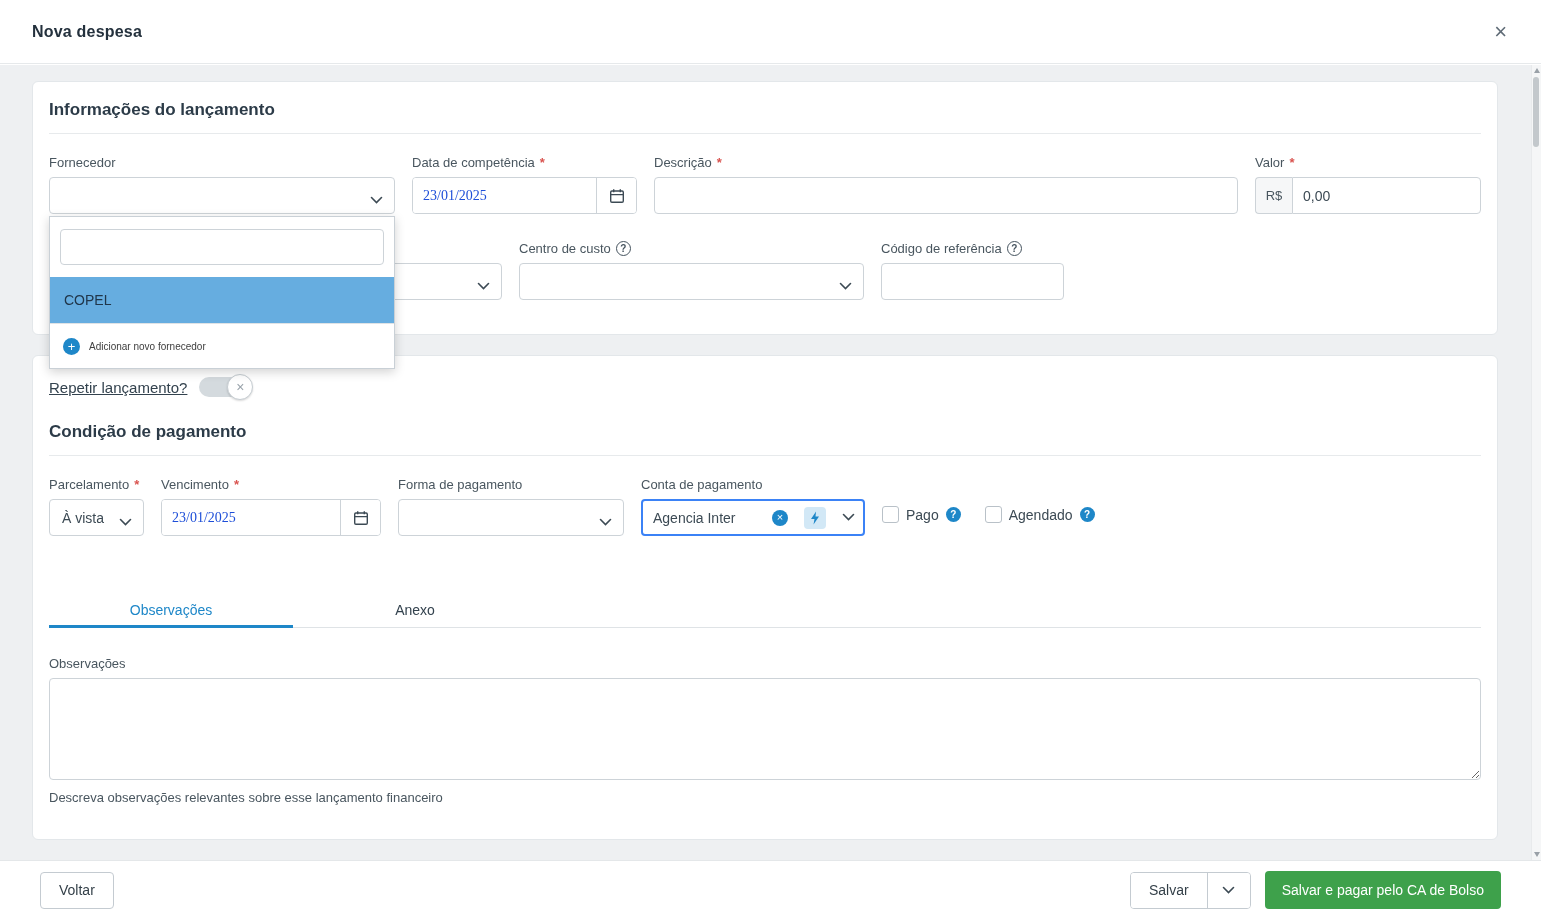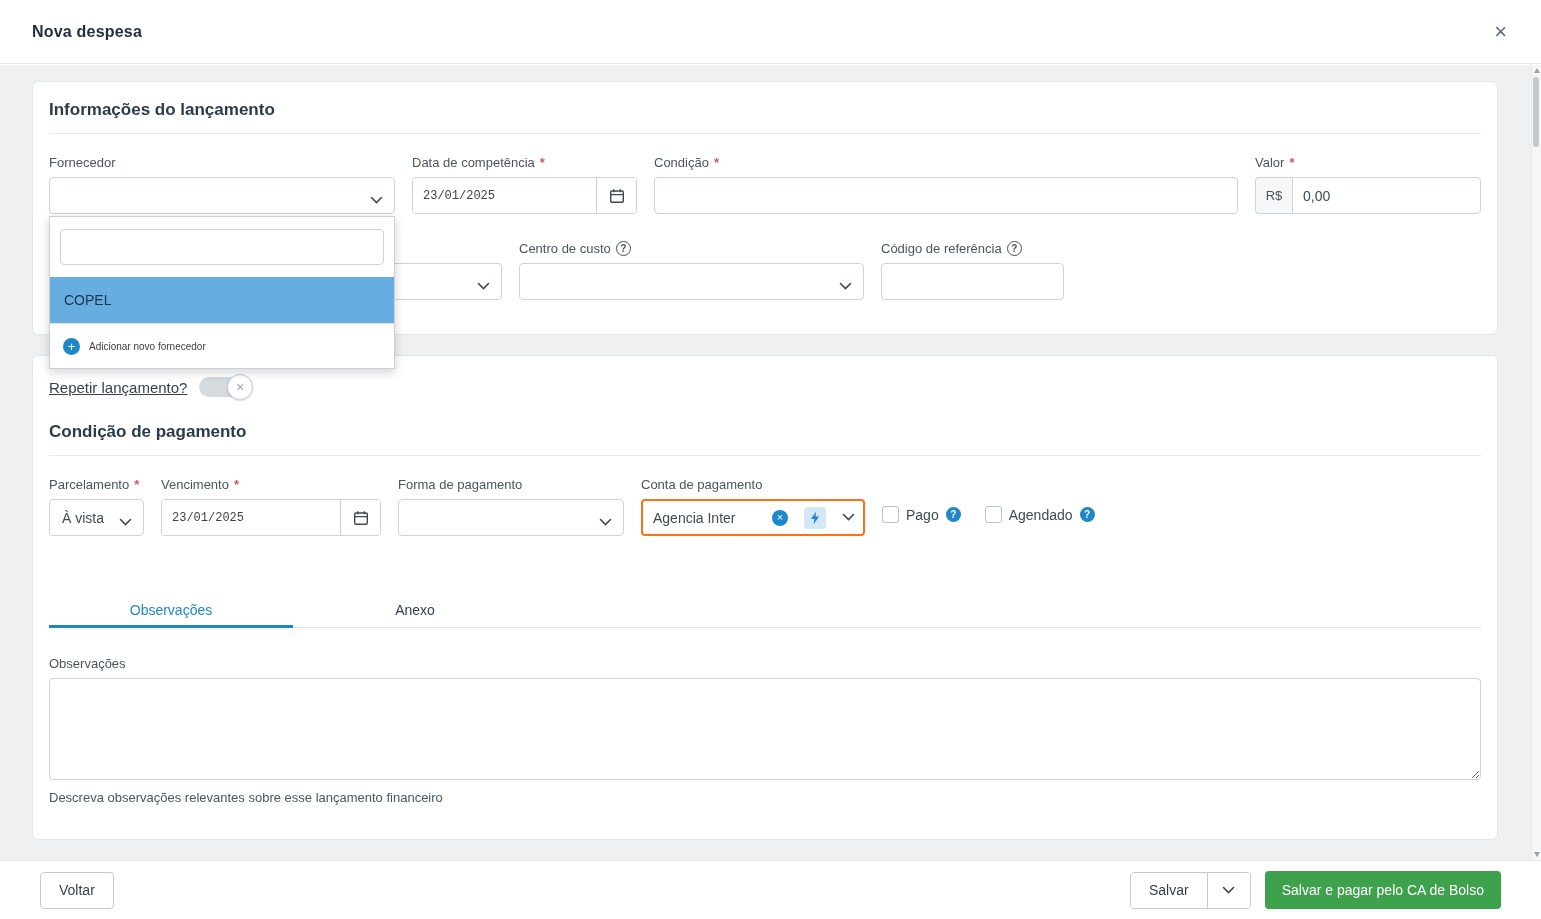--- a/index.html
+++ b/index.html
@@ -32,21 +32,21 @@
   .req { color: #d9534f; font-weight: 700; }
 
   .input, .select { height: 37px; border: 1px solid #cdd3d8; border-radius: 4px; background: #fff;
                     font-size: 14px; color: #3c4a54; width: 100%; }
   input.input { padding: 0 10px; font-family: "Liberation Sans", sans-serif; outline: none; }
   .select { display: flex; align-items: center; padding: 0 30px 0 12px; position: relative; cursor: pointer; }
   .select .chev { position: absolute; right: 11px; top: 14px; }
 
   
   .date-group { display: flex; height: 37px; border: 1px solid #cdd3d8; border-radius: 4px; background: #fff; overflow: hidden; }
-  .date-group input { border: none; outline: none; flex: 1; padding: 0 10px; font-size: 12px; color: #404040; min-width: 0; font-family: Liberation Mono, monospace; }
+  .date-group input { border: none; outline: none; flex: 1; padding: 0 10px; font-size: 14px; color: #1d4ed8; min-width: 0; font-family: Liberation Serif, serif; }
   .cal-btn { width: 40px; border: none; border-left: 1px solid #cdd3d8; background: #fff; display: flex; align-items: center; justify-content: center; cursor: pointer; }
 
   
   .money-group { display: flex; height: 37px; }
   .money-prefix { width: 37px; border: 1px solid #cdd3d8; border-right: none; border-radius: 4px 0 0 4px;
                   background: #f6f7f8; display: flex; align-items: center; justify-content: center; font-size: 13px; color: #49565f; }
   .money-group input { flex: 1; border: 1px solid #cdd3d8; border-radius: 0 4px 4px 0; padding: 0 10px; font-size: 14px; color: #3c4a54; outline: none; min-width: 0; font-family: "Liberation Sans", sans-serif; }
 
   
   .help-outline { width: 15px; height: 15px; border: 1.3px solid #45535e; border-radius: 50%;
@@ -73,21 +73,21 @@
   .repetir-label { font-size: 15px; color: #33424e; text-decoration: underline; }
   .toggle { position: relative; width: 54px; height: 26px; cursor: pointer; }
   .toggle-track { position: absolute; left: 0; top: 3px; width: 42px; height: 20px; background: #d4dade; border-radius: 10px; }
   .toggle-knob { position: absolute; right: 0; top: 0; width: 26px; height: 26px; background: #fff;
                  border: 1px solid #c6cdd2; border-radius: 50%; box-shadow: 0 1px 2px rgba(0,0,0,.15);
                  display: flex; align-items: center; justify-content: center; font-size: 14px; color: #98a2aa; }
 
   
   .w-parcel { width: 95px; } .w-venc { width: 220px; } .w-forma { width: 226px; } .w-conta { width: 224px; }
 
-  .conta-box { height: 37px; border: 2px solid #f97316; border-radius: 4px; display: flex; align-items: center;
+  .conta-box { height: 37px; border: 2px solid #3b82f6; border-radius: 4px; display: flex; align-items: center;
                padding: 0 8px 0 10px; gap: 16px; background: #fff; }
   .conta-text { flex: 1; font-size: 14px; color: #3c4a54; white-space: nowrap; overflow: hidden; }
   .clear-icon { width: 16px; height: 16px; background: #1e87c8; border-radius: 50%; color: #fff; font-size: 11px;
                 display: inline-flex; align-items: center; justify-content: center; cursor: pointer; flex: none; line-height: 1; }
   .bolt-chip { width: 22px; height: 22px; background: #d2e8f6; border-radius: 4px; display: inline-flex;
                align-items: center; justify-content: center; cursor: pointer; flex: none; }
 
   .check-group { display: flex; align-items: flex-end; gap: 24px; padding-top: 30px; }
   .check-item { display: flex; align-items: center; gap: 7px; }
   .checkbox { width: 17px; height: 17px; border: 1px solid #b9c1c8; border-radius: 3px; background: #fff; cursor: pointer; }
@@ -180,21 +180,21 @@
                 <line x1="4.7" y1="1.2" x2="4.7" y2="4.2" stroke="#3c4a54" stroke-width="1.4"></line>
                 <line x1="11.3" y1="1.2" x2="11.3" y2="4.2" stroke="#3c4a54" stroke-width="1.4"></line>
                 <line x1="1.7" y1="6.6" x2="14.3" y2="6.6" stroke="#3c4a54" stroke-width="1.4"></line>
               </svg>
             </button>
           </div>
         </div>
 
         <div class="field" style="flex:1;">
           <div class="label">
-            <span>Condição</span>
+            <span>Descrição</span>
             <span class="req">*</span>
           </div>
           <input class="input" value="" style="">
         </div>
 
         <div class="field" style="width:226px;">
           <div class="label">
             <span>Valor</span>
             <span class="req">*</span>
           </div>

